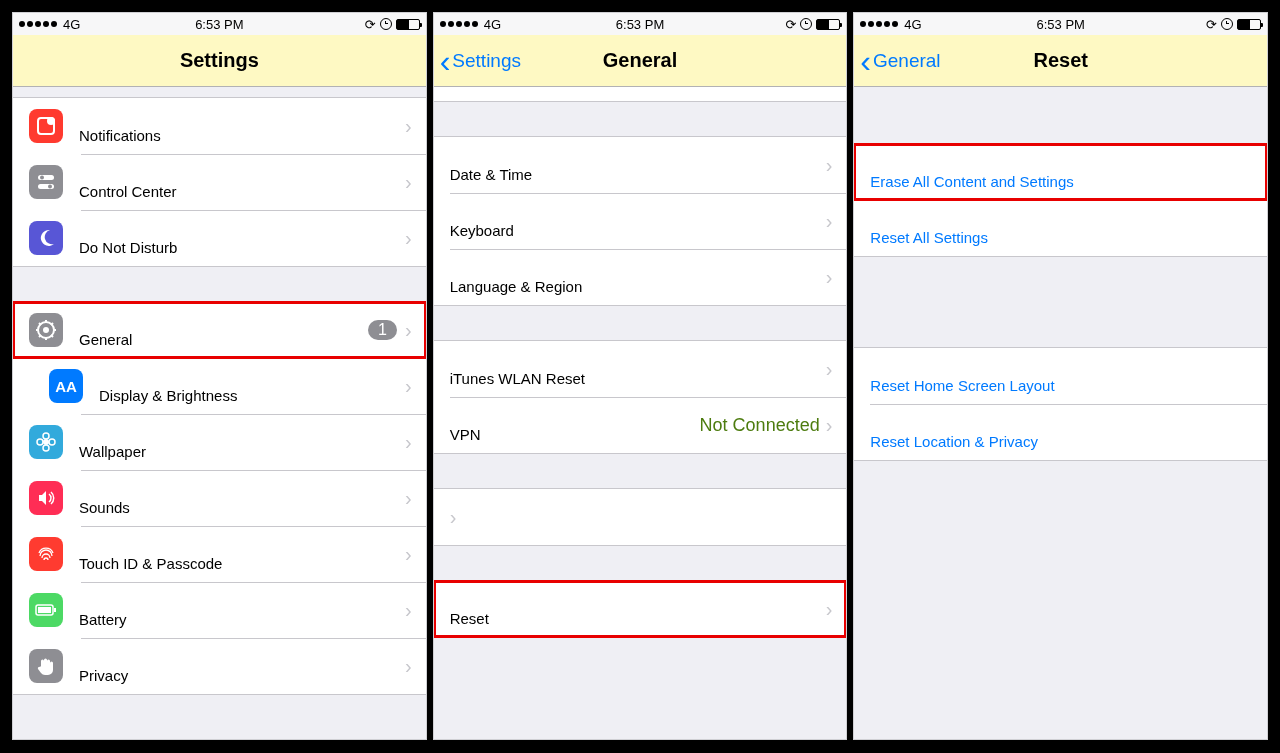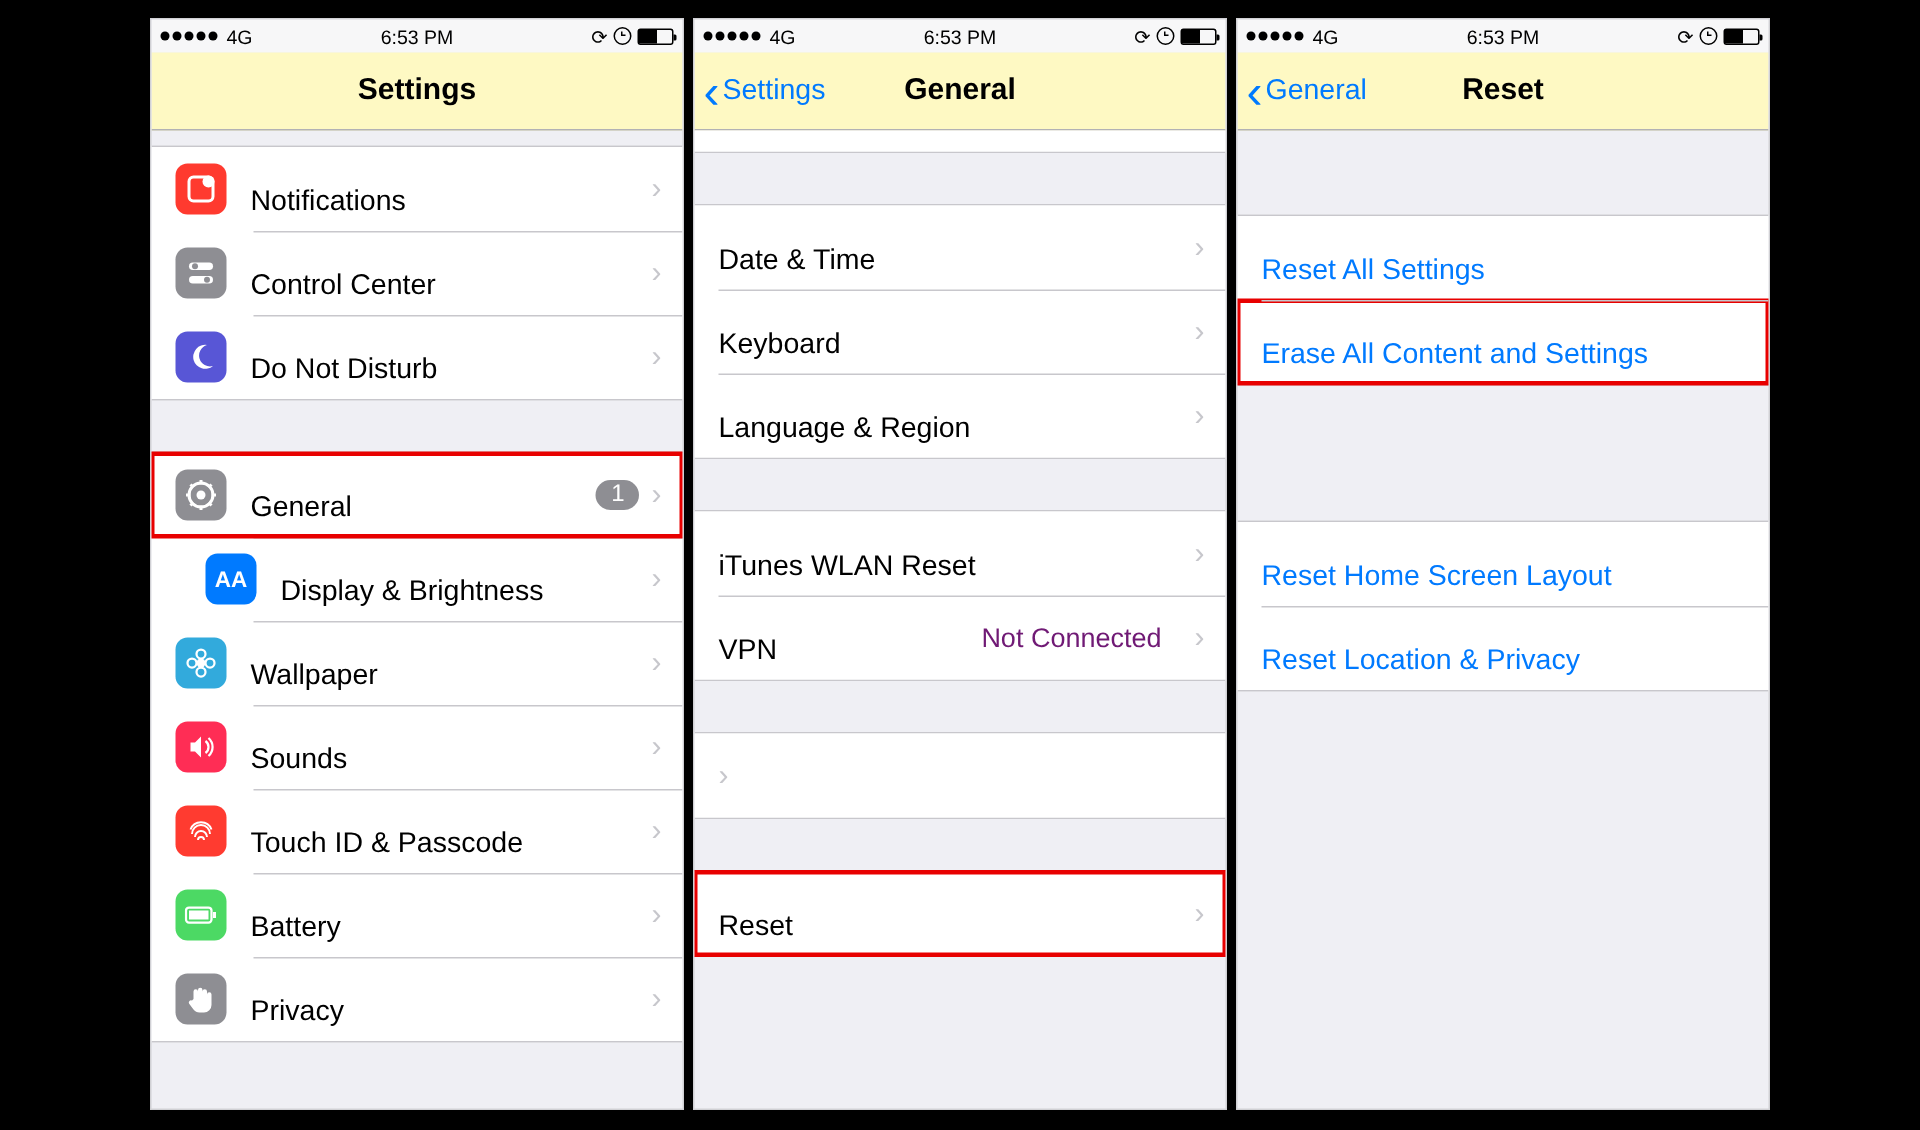--- a/index.html
+++ b/index.html
@@ -5,21 +5,21 @@
 * { box-sizing: border-box; margin: 0; padding: 0; }
 body {
   background: #000;
   font-family: -apple-system, "Helvetica Neue", Arial, sans-serif;
   display: flex;
   justify-content: center;
   padding: 12px;
   gap: 6px;
 }
 .phone {
-  width: 356px;
+  width: 415px;
   height: 728px;
   background: #efeff4;
   position: relative;
   overflow: hidden;
   border: 1px solid #d0d0d4;
   font-size: 18px;
 }
 .status-bar {
   height: 22px;
   background: #f7f7f8;
@@ -79,22 +79,22 @@
 }
 .row + .row::before{
   content:"";position:absolute;top:0;left:16px;right:0;height:1px;background:#c8c7cc;
 }
 .row.with-icon + .row.with-icon::before{left:68px;}
 .row .icon {
   width:34px;height:34px;border-radius:8px;margin-right:16px;
   display:flex;align-items:center;justify-content:center;color:#fff;font-size:18px;
   flex-shrink:0;
 }
-.row .label {flex:1; color:#000; font-size:19px;margin-top:18px;}
-.row .detail {color:#701a75; font-size:18px; margin-right:22px;}
+.row .label {flex:1; color:#000; font-size:15px;margin-top:18px;}
+.row .detail {color:#4d7c0f; font-size:18px; margin-right:6px;}
 .row .disclosure {color:#c7c7cc; font-size:20px; font-weight:300;}
 .row.action .label {color:#007aff;}
 .row.highlight {outline:3px solid #e80000; outline-offset:-2px; z-index:5;}
 .badge {
   background:#8e8e93; color:#fff; border-radius:12px; padding:1px 10px;
   font-size:16px; margin-right:8px; font-weight:500;
 }
 
 .ic-orange{background:#ff3a2f;}
 .ic-grey{background:#8e8e93;}
@@ -357,26 +357,26 @@
   <div class="nav-bar">
     <div class="nav-back">
       <span class="chev">‹</span>
       <span>General</span>
     </div>
     <div class="nav-title">Reset</div>
   </div>
 
   <div style="height:56px;"></div>
   <div class="group">
+    <div class="row action highlight">
+      <span class="label">Erase All Content and Settings</span>
+    </div>
     <div class="row action">
       <span class="label">Reset All Settings</span>
     </div>
-    <div class="row action highlight">
-      <span class="label">Erase All Content and Settings</span>
-    </div>
   </div>
   <div class="gap-small"></div>
   <div style="height:56px;"></div>
   <div class="group">
     <div class="row action">
       <span class="label">Reset Home Screen Layout</span>
     </div>
     <div class="row action">
       <span class="label">Reset Location &amp; Privacy</span>
     </div>

